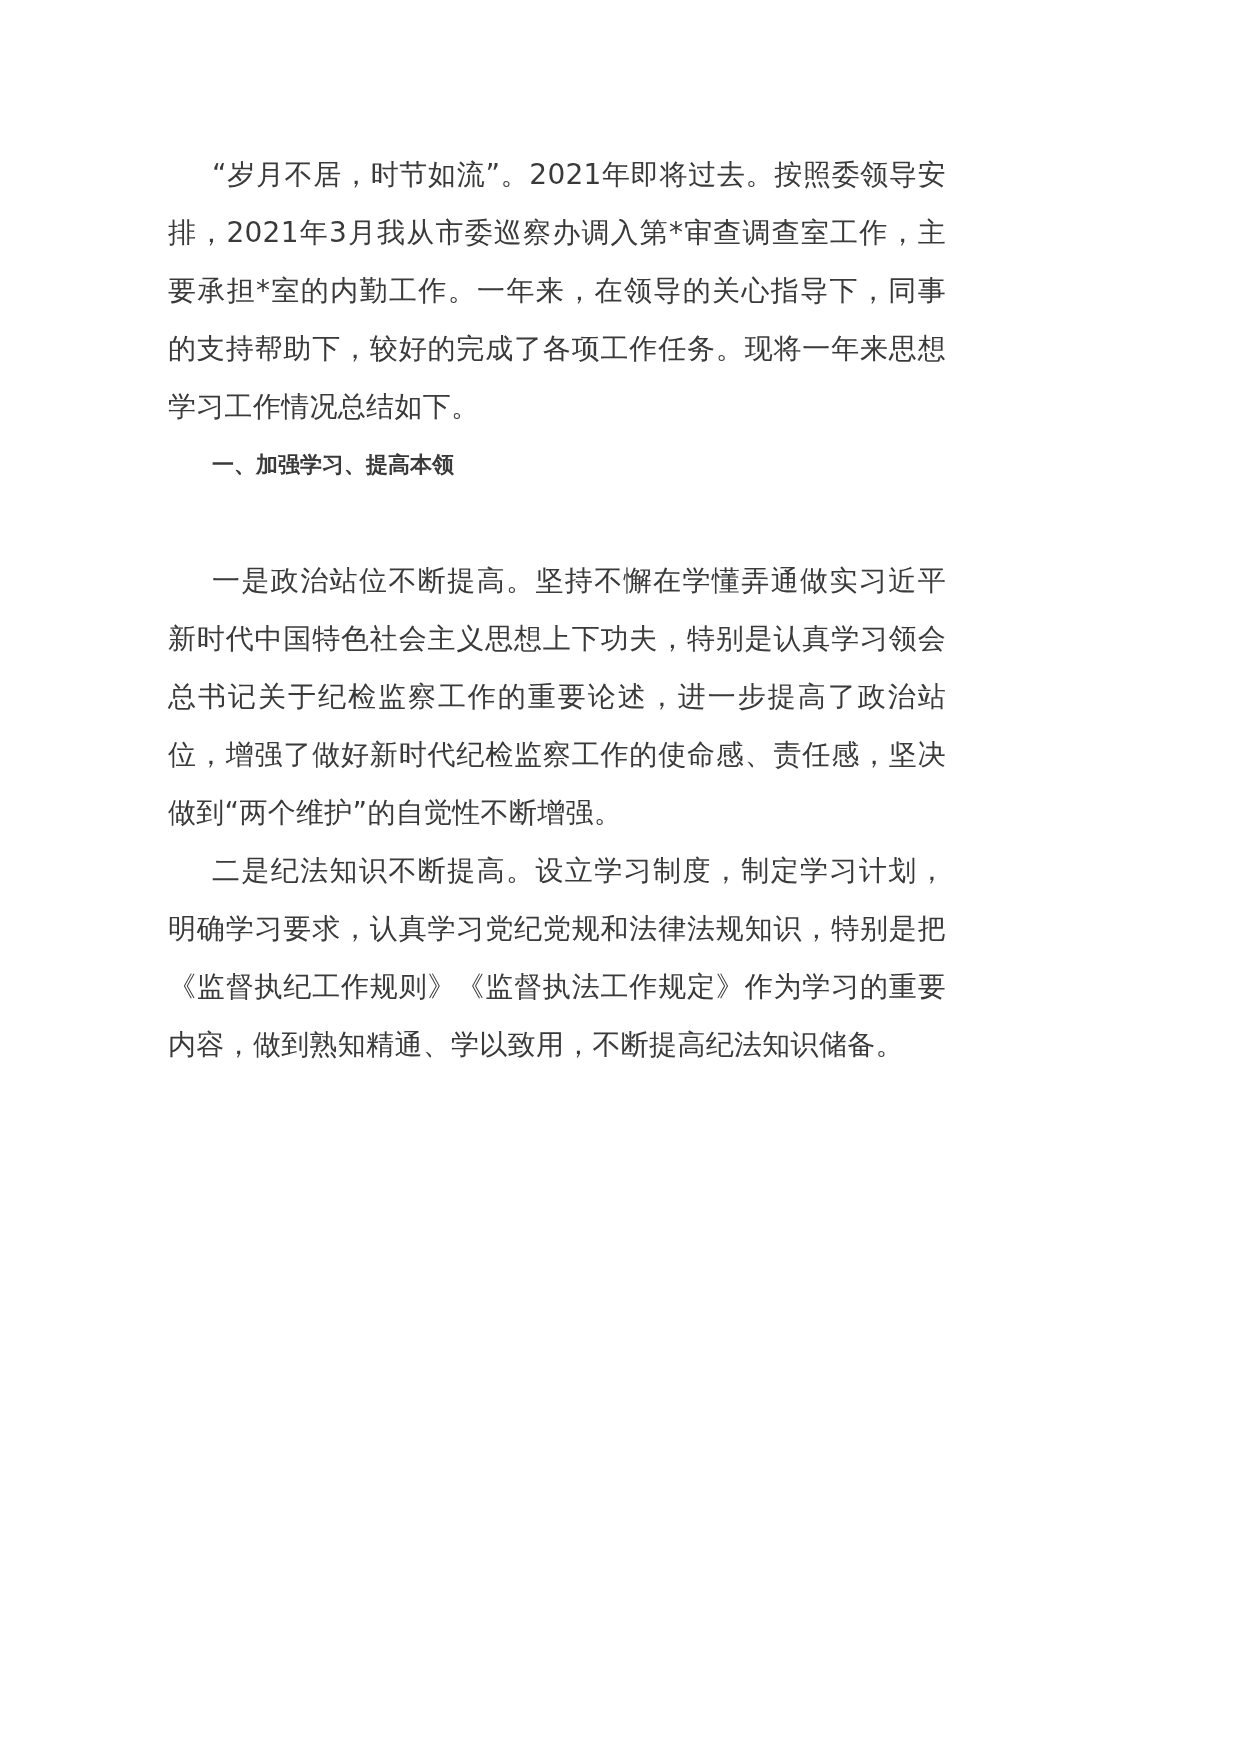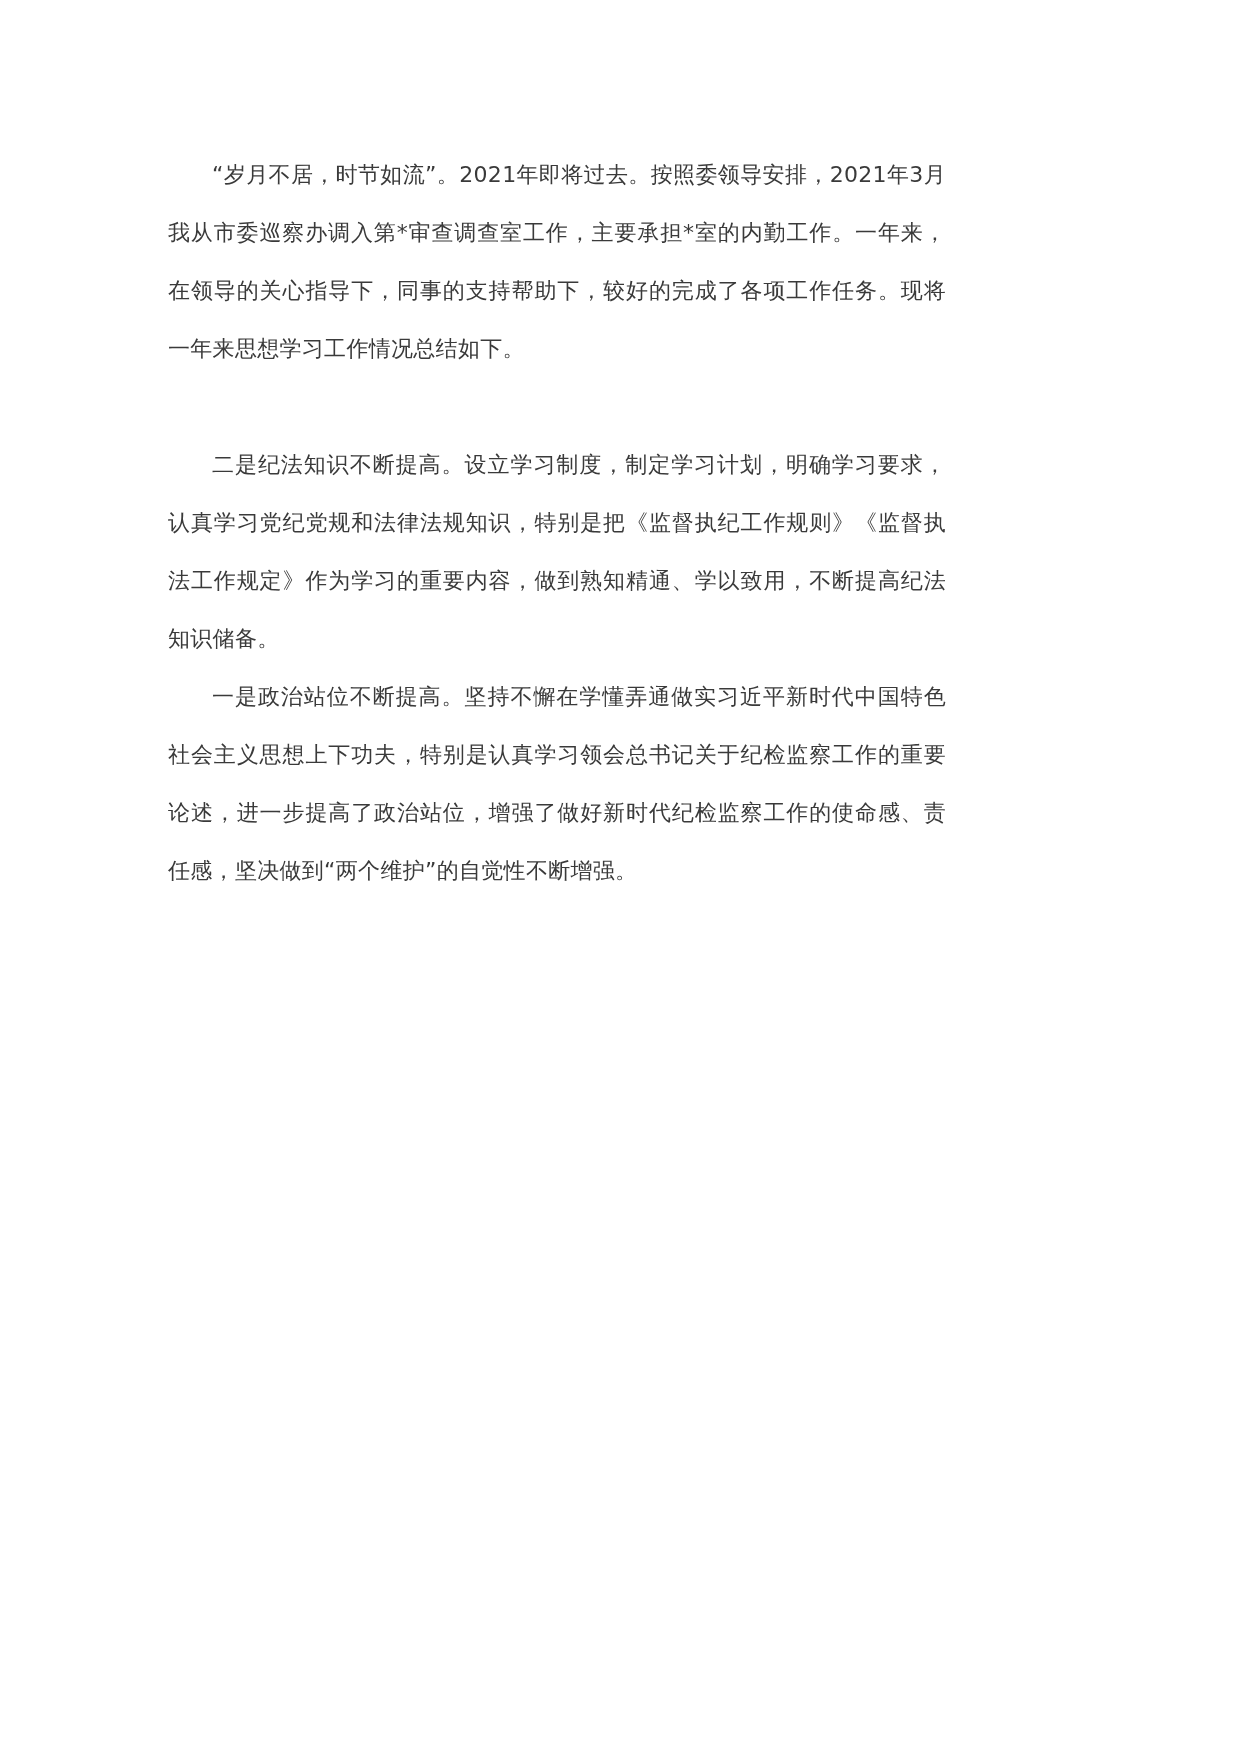--- a/index.html
+++ b/index.html
@@ -16,21 +16,21 @@
       color: #3a3a3a;
     }
     .page {
       position: absolute;
       left: 168px;
       top: 146px;
       width: 778px;
     }
     .para {
       margin: 0;
-      font-size: 22px;
+      font-size: 28px;
       line-height: 58px;
       text-align: justify;
       text-justify: inter-ideograph;
       letter-spacing: 0.3px;
     }
     .indent {
       text-indent: 44px;
     }
     .heading {
       font-weight: bold;
@@ -41,16 +41,17 @@
     }
     .gap {
       height: 58px;
     }
   </style>
 </head>
 <body>
 
 <div class="page">
   <p class="para indent">“岁月不居，时节如流”。2021年即将过去。按照委领导安排，2021年3月我从市委巡察办调入第*审查调查室工作，主要承担*室的内勤工作。一年来，在领导的关心指导下，同事的支持帮助下，较好的完成了各项工作任务。现将一年来思想学习工作情况总结如下。</p>
+  <p class="heading">一、加强学习、提高本领</p>
   <div class="gap"></div>
+  <p class="para indent">一是政治站位不断提高。坚持不懈在学懂弄通做实习近平新时代中国特色社会主义思想上下功夫，特别是认真学习领会总书记关于纪检监察工作的重要论述，进一步提高了政治站位，增强了做好新时代纪检监察工作的使命感、责任感，坚决做到“两个维护”的自觉性不断增强。</p>
   <p class="para indent">二是纪法知识不断提高。设立学习制度，制定学习计划，明确学习要求，认真学习党纪党规和法律法规知识，特别是把《监督执纪工作规则》《监督执法工作规定》作为学习的重要内容，做到熟知精通、学以致用，不断提高纪法知识储备。</p>
-  <p class="para indent">一是政治站位不断提高。坚持不懈在学懂弄通做实习近平新时代中国特色社会主义思想上下功夫，特别是认真学习领会总书记关于纪检监察工作的重要论述，进一步提高了政治站位，增强了做好新时代纪检监察工作的使命感、责任感，坚决做到“两个维护”的自觉性不断增强。</p>
 </div>
 
 </body></html>

